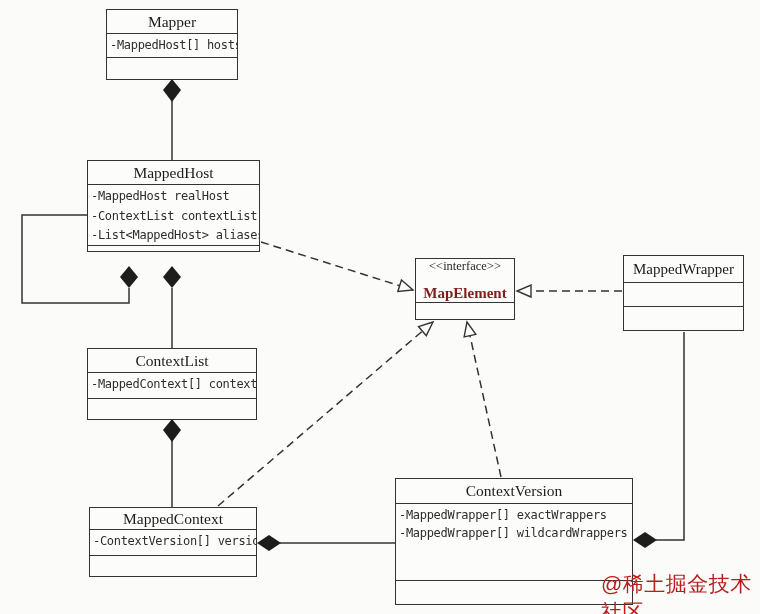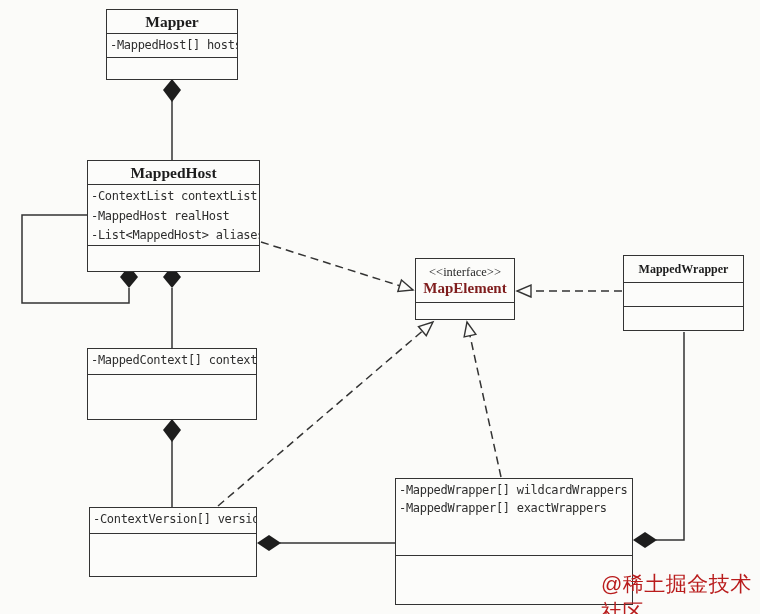--- a/index.html
+++ b/index.html
@@ -13,32 +13,32 @@
   #connectors{position:absolute;left:0;top:0;width:760px;height:614px;}
   .uml-box{
     position:absolute;
     background:#fcfcfa;
     border:1.6px solid #333;
     box-sizing:border-box;
     z-index:2;
   }
   .uml-title{
     font-family:"Liberation Serif",serif;
-    font-weight:bold;
+    font-weight:normal;
     font-size:15.5px;
     color:#1c1c1c;
     display:flex;align-items:center;justify-content:center;
     border-bottom:1.6px solid #333;
     box-sizing:border-box;
     overflow:hidden;
   }
   .uml-title-stack{
     border-bottom:1.6px solid #333;
     box-sizing:border-box;
-    display:flex;flex-direction:column;align-items:center;justify-content:center;
+    display:flex;flex-direction:column;align-items:center;justify-content:space-between;
     overflow:hidden;
   }
   .stereotype{
     font-family:"Liberation Serif",serif;
     font-size:12.5px;color:#2a2a2a;line-height:15px;
   }
   .iface-name{
     font-family:"Liberation Serif",serif;
     font-weight:bold;font-size:15px;color:#7f1d1d;line-height:17px;
   }
@@ -127,61 +127,64 @@
   </svg>
 
   <div class="uml-box" style="left:106px;top:9px;width:132px;height:71px;">
     <div class="uml-title" style="height:24px;">Mapper</div>
     <div class="uml-attrs" style="height:24px;">
       <div>-MappedHost[] hosts</div>
     </div>
     <div class="uml-methods" style="height:19px;"></div>
   </div>
 
-  <div class="uml-box" style="left:87px;top:160px;width:173px;height:112px;">
+  <div class="uml-box" style="left:87px;top:160px;width:173px;height:92px;">
     <div class="uml-title" style="height:24px;">MappedHost</div>
     <div class="uml-attrs" style="height:61px;">
+      <div>-MappedHost realHost</div>
       <div>-ContextList contextList</div>
-      <div>-MappedHost realHost</div>
       <div>-List&lt;MappedHost&gt; aliases</div>
     </div>
     <div class="uml-methods" style="height:17px;"></div>
   </div>
 
   <div class="uml-box" style="left:87px;top:348px;width:170px;height:72px;">
+    <div class="uml-title" style="height:24px;">ContextList</div>
     <div class="uml-attrs" style="height:26px;">
       <div>-MappedContext[] contexts</div>
     </div>
     <div class="uml-methods" style="height:18px;"></div>
   </div>
 
   <div class="uml-box" style="left:89px;top:507px;width:168px;height:70px;">
+    <div class="uml-title" style="height:22px;">MappedContext</div>
     <div class="uml-attrs" style="height:26px;">
       <div>-ContextVersion[] versions</div>
     </div>
     <div class="uml-methods" style="height:18px;"></div>
   </div>
 
   <div class="uml-box" style="left:415px;top:258px;width:100px;height:62px;">
     <div class="uml-title-stack" style="height:44px;">
       <div class="stereotype">&lt;&lt;interface&gt;&gt;</div>
       <div class="iface-name">MapElement</div>
     </div>
     <div class="uml-methods" style="height:14px;"></div>
   </div>
 
   <div class="uml-box" style="left:623px;top:255px;width:121px;height:76px;">
-    <div class="uml-title" style="height:27px;font-size:12px;">MappedWrapper</div>
+    <div class="uml-title" style="height:27px;font-size:15px;">MappedWrapper</div>
     <div class="compartment-div" style="height:24px;"></div>
     <div class="uml-methods" style="height:21px;"></div>
   </div>
 
   <div class="uml-box" style="left:395px;top:478px;width:238px;height:127px;">
+    <div class="uml-title" style="height:25px;">ContextVersion</div>
     <div class="uml-attrs tight" style="height:77px;">
+      <div>-MappedWrapper[] exactWrappers</div>
       <div>-MappedWrapper[] wildcardWrappers</div>
-      <div>-MappedWrapper[] exactWrappers</div>
     </div>
     <div class="uml-methods" style="height:21px;"></div>
   </div>
 
   <div id="watermark">@稀土掘金技术社区</div>
 
 </div>
 
 </body></html>

